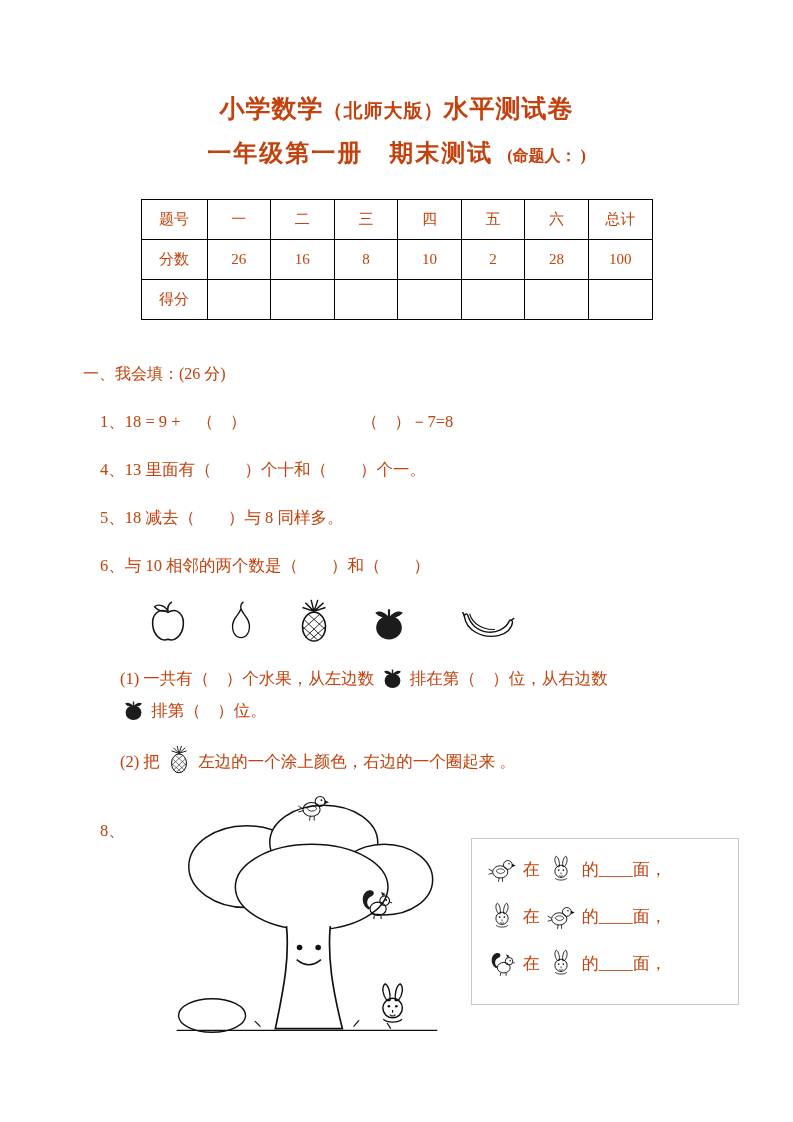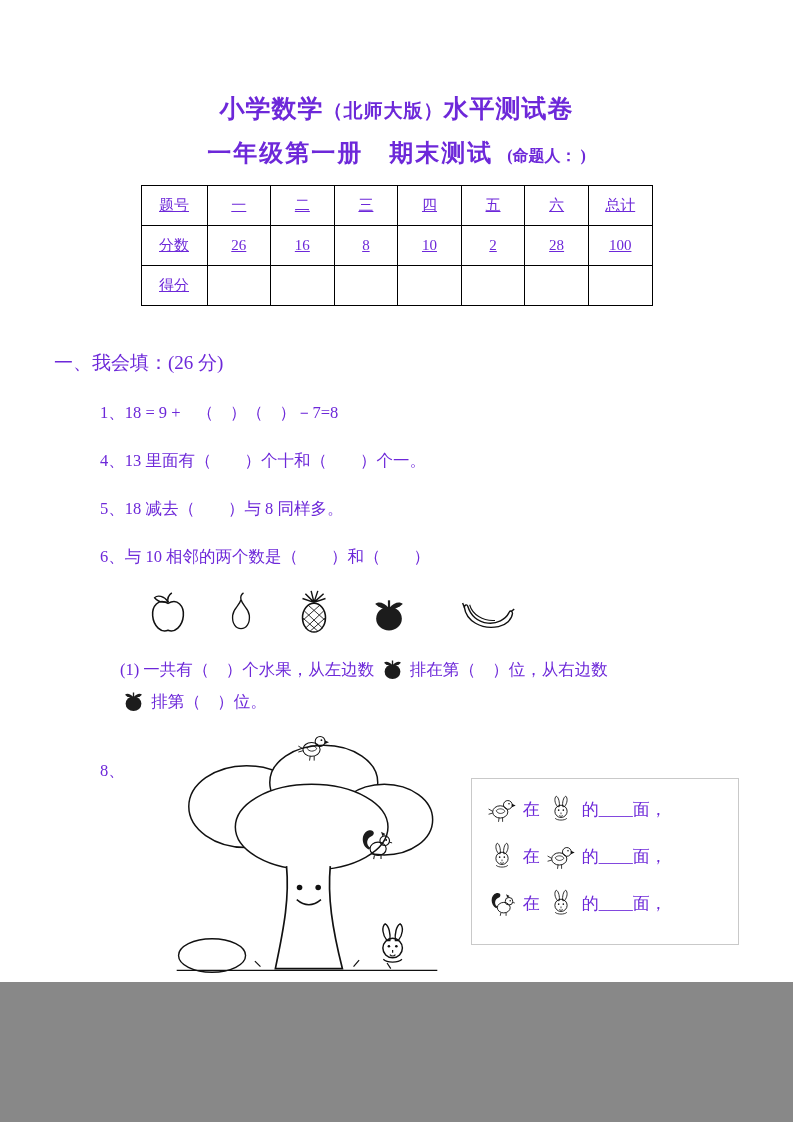--- a/index.html
+++ b/index.html
@@ -1,21 +1,21 @@
 <!DOCTYPE html>
 <html><head>
 <meta charset="utf-8">
 <style>
   * { box-sizing: border-box; margin: 0; padding: 0; }
   html,body { background:#888; }
   .page {
-    width: 793px; height: 982px;
+    width: 793px; height: 1122px;
     margin: 0 auto;
     background: #ffffff;
-    color: #6d28d9;
+    color: #c2410c;
     font-family: "Liberation Serif", "DejaVu Serif", serif;
     position: relative;
     overflow: hidden;
   }
   .title {
     padding-top: 92px;
     text-align: center;
     font-weight: bold;
     font-size: 25px;
     letter-spacing: 1px;
@@ -24,41 +24,40 @@
   .subtitle {
     margin-top: 12px;
     text-align: center;
     font-weight: bold;
     font-size: 24px;
     letter-spacing: 2px;
   }
   .subtitle .note { font-size: 16px; letter-spacing: 0; margin-left: 14px; }
   table.score-table {
     border-collapse: collapse;
-    margin: 16px auto 0 auto;
+    margin: 30px auto 0 auto;
     width: 512px;
     table-layout: fixed;
-    text-decoration: underline;
   }
   table.score-table td {
     border: 1px solid #000;
     height: 40px;
     text-align: center;
     vertical-align: middle;
     font-size: 15px;
   }
   table.score-table td.row-label { width: 66px; }
   .section-heading {
-    margin: 44px 0 0 54px;
-    font-size: 19px;
+    margin: 44px 0 0 83px;
+    font-size: 16px;
   }
   .questions { margin-left: 100px; margin-top: 6px; font-size: 16.5px; }
   .q-line { margin-top: 26px; }
   .q1-row { display: flex; }
-  .q1-row .q1-right { }
+  .q1-row .q1-right { margin-left: 115px; }
   .fruit-row {
     margin: 16px 0 0 45px;
     display: flex;
     align-items: flex-end;
     gap: 30px;
     height: 54px;
   }
   .fruit-row svg { display: block; }
   .fruit-apple      { width: 46px; height: 48px; }
   .fruit-pear       { width: 40px; height: 52px; }
@@ -227,20 +226,27 @@
           <use href="#sym-persimmon"></use>
         </svg>
       <span>排在第（　）位，从右边数</span>
       <br>
       <svg class="inline-icon">
           <use href="#sym-persimmon"></use>
         </svg>
       <span>排第（　）位。</span>
     </div>
 
+    <div class="q7-part">
+      <span>(2) 把</span>
+      <svg class="inline-icon" style="width:30px;height:32px;">
+          <use href="#sym-pineapple"></use>
+        </svg>
+      <span>左边的一个涂上颜色，右边的一个圈起来 。</span>
+    </div>
 
     <div class="q8-row">
       <span class="q8-number">8、</span>
 
       <svg class="tree-scene" viewBox="0 0 320 260" xmlns="http://www.w3.org/2000/svg">
 
         <ellipse cx="95" cy="78" rx="62" ry="44" fill="#fff" stroke="#111" stroke-width="1.6"></ellipse>
         <ellipse cx="178" cy="52" rx="58" ry="40" fill="#fff" stroke="#111" stroke-width="1.6"></ellipse>
         <ellipse cx="243" cy="92" rx="52" ry="38" fill="#fff" stroke="#111" stroke-width="1.6"></ellipse>
         <ellipse cx="165" cy="100" rx="82" ry="46" fill="#fff" stroke="#111" stroke-width="1.6"></ellipse>

